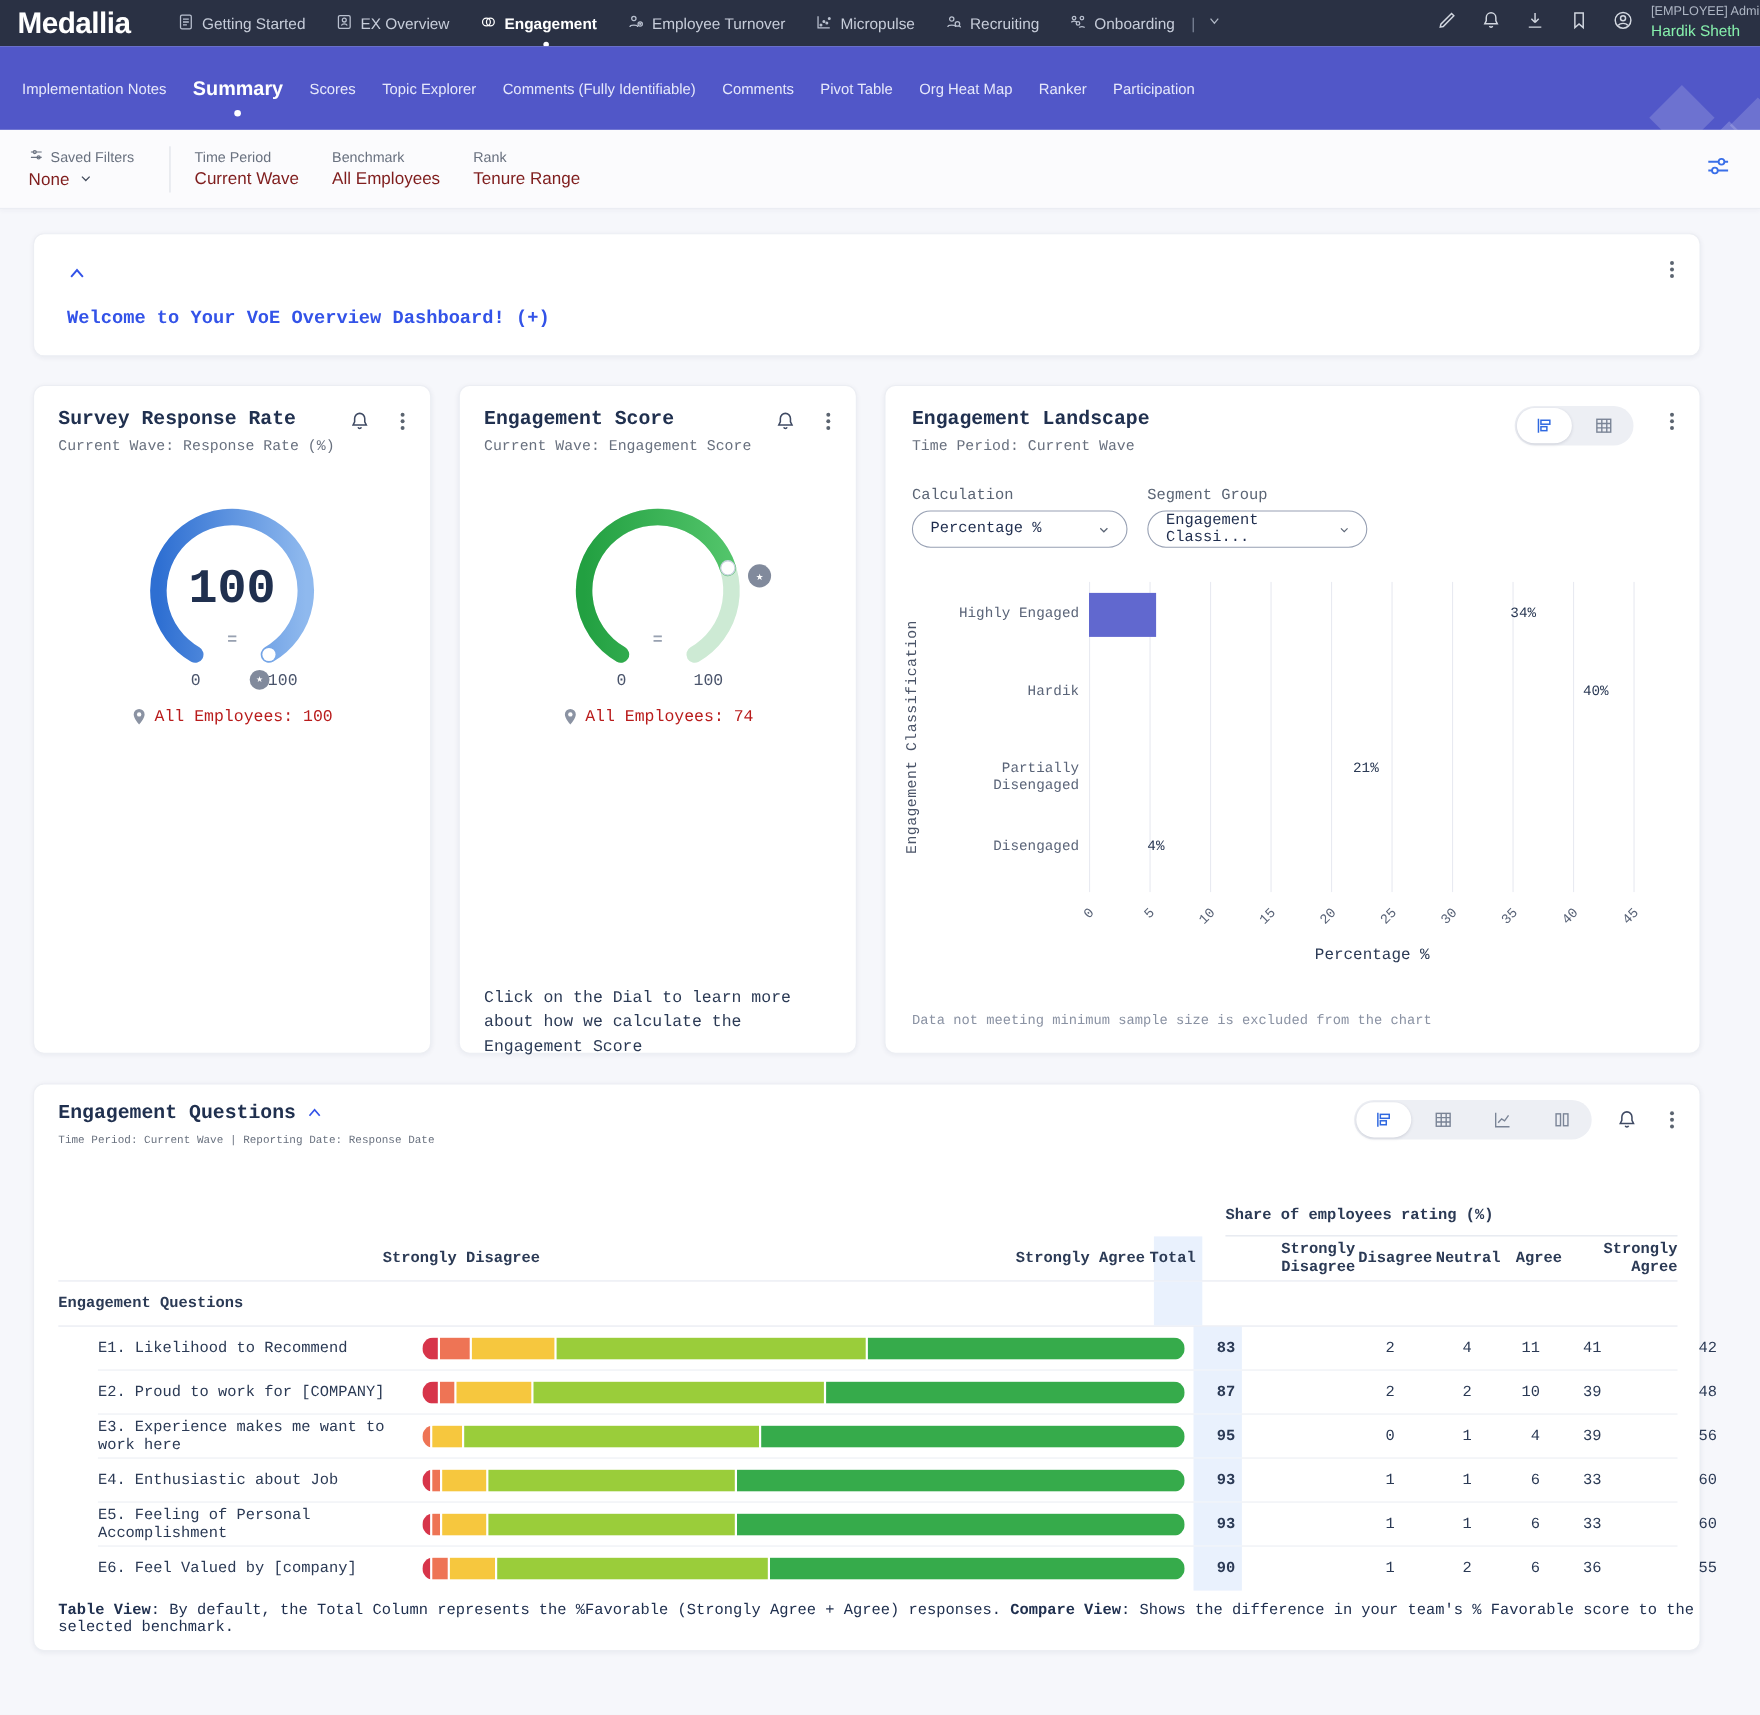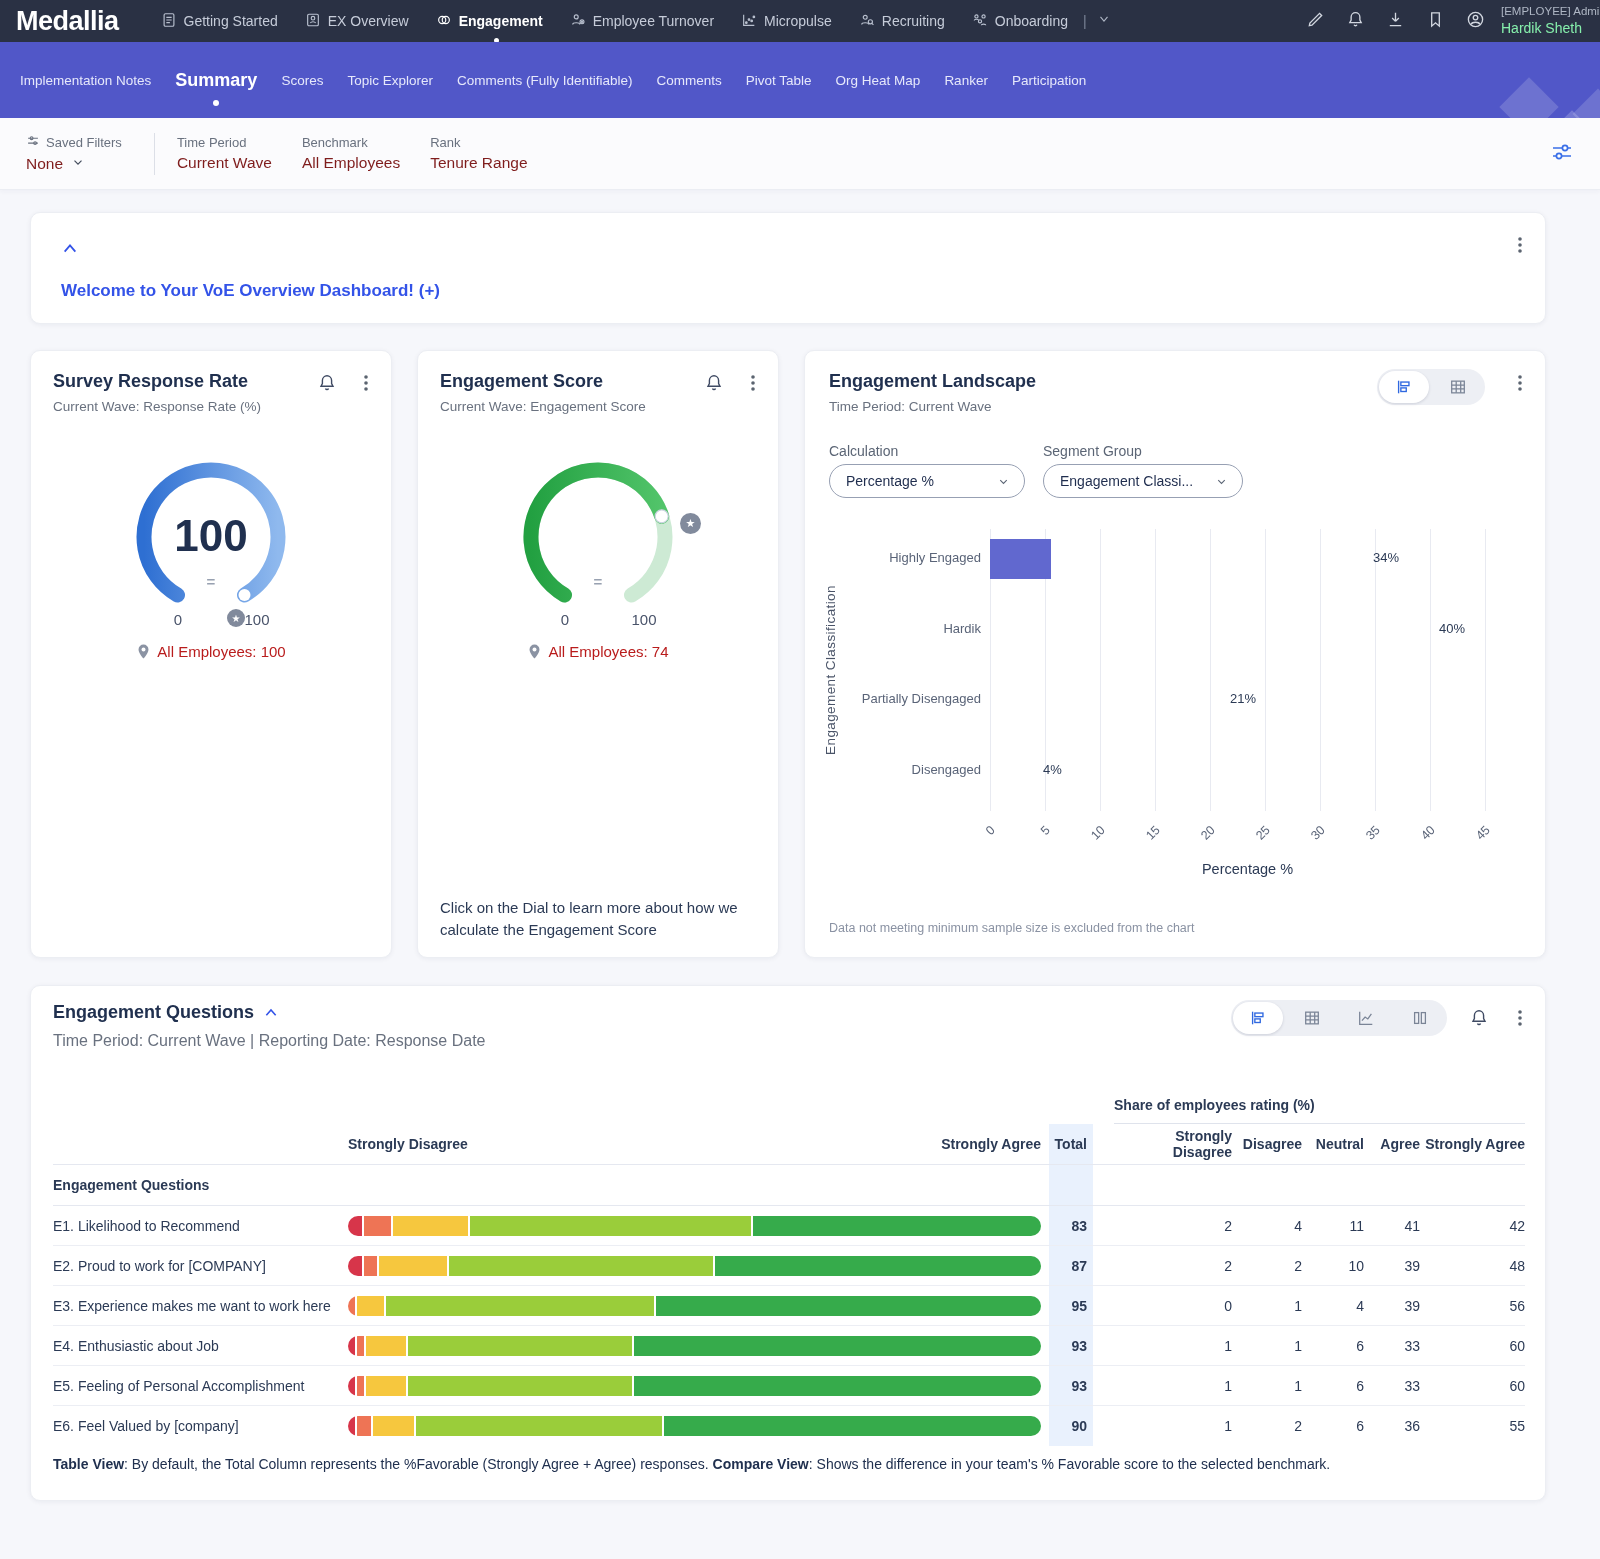--- a/index.html
+++ b/index.html
@@ -36,21 +36,21 @@
   .filterbar { height:72px; background:#fbfbfd; border-bottom:1px solid #ebedf3; display:flex; align-items:center; padding:0 26px; box-shadow:0 2px 4px rgba(40,50,90,.04); }
   .fgroup { margin-right:30px; }
   .fgroup .flabel { display:flex; align-items:center; gap:6px; font-size:13px; color:#69717f; }
   .fgroup .fvalue { display:flex; align-items:center; gap:8px; font-size:15.5px; color:#7f1d1d; margin-top:4px; }
   .fgroup svg { width:14px; height:14px; stroke:#69717f; fill:none; stroke-width:1.5; }
   .fdivider { width:1px; height:42px; background:#dcdfe7; margin:0 22px 0 2px; }
   .fb-right { margin-left:auto; }
   .fb-right svg { width:24px; height:24px; stroke:#3a6fe8; fill:none; stroke-width:1.7; cursor:pointer; }
 
   
-  .card { position:absolute; background:#fff; border-radius:10px; border:1px solid #eceef3; box-shadow:0 1px 5px rgba(25,35,70,.06); }
+  .card { position:absolute; background:#fff; border-radius:10px; border:1px solid #eceef3; box-shadow:0 1px 5px rgba(25,35,70,.06);font-family:Liberation Mono, monospace; }
   .card-title { position:absolute; left:22px; top:20px; font-size:18px; font-weight:700; color:#20304f; }
   .card-sub { position:absolute; left:22px; top:48px; font-size:13.5px; color:#69717f; }
   .bell-btn { position:absolute; top:22px; right:54px; cursor:pointer; }
   .bell-btn svg, .q-bell svg { width:20px; height:20px; stroke:#3f4a63; fill:none; stroke-width:1.4; }
   .kebab { position:absolute; top:22px; right:16px; width:18px; cursor:pointer; }
   .kebab svg { width:18px; height:20px; fill:#5b6470; }
 
   .welcome-card { left:30px; top:212px; width:1516px; height:112px; }
   .welcome-chevron { position:absolute; left:30px; top:28px; cursor:pointer; }
   .welcome-chevron svg { width:18px; height:16px; stroke:#3353e8; fill:none; stroke-width:2; }
@@ -85,37 +85,37 @@
   .hbar { position:absolute; background:#6168cf; }
   .xtick { position:absolute; width:30px; text-align:right; font-size:12.5px; color:#5a6478; transform:rotate(-45deg); transform-origin:100% 0; }
   .ylab { position:absolute; left:18px; top:178px; width:282px; height:16px; transform:rotate(-90deg) translate(-282px,0); transform-origin:0 0; text-align:center; font-size:13.5px; color:#4a5468; letter-spacing:.4px; }
   .xlab { position:absolute; left:185px; top:510px; width:515px; text-align:center; font-size:14.5px; color:#2b3a55; }
   .chart-footnote { position:absolute; left:24px; top:570px; font-size:12.5px; color:#8a92a3; }
 
   
   .q-head { position:absolute; left:22px; top:16px; display:inline-flex; align-items:center; gap:9px; }
   .q-head .t { font-size:18px; font-weight:700; color:#20304f; }
   .q-head svg { width:16px; height:14px; stroke:#3353e8; fill:none; stroke-width:2; cursor:pointer; }
-  .q-sub { position:absolute; left:22px; top:46px; font-size:16px; color:#69717f; }
+  .q-sub { position:absolute; left:22px; top:46px; font-size:10px; color:#69717f; }
   .q-toolbar { right:98px; top:14px; }
   .q-bell { position:absolute; right:56px; top:22px; cursor:pointer; }
   .q-kebab { top:22px; }
 
   .qtable { position:absolute; left:22px; top:100px; width:1472px; }
   .qrow { display:grid; grid-template-columns:295px 693px 8px 44px 21px 118px 70px 62px 56px 105px; align-items:center; }
   .qrow > div { font-size:14px; color:#2b3a55; }
   .r-group { height:38px; }
   .group-hdr { grid-column:6 / 11; font-weight:700; font-size:15px; color:#1f2d4e; align-self:end; padding-bottom:10px; border-bottom:1px solid #dfe3ec; }
   .r-scale { height:40px; }
   .scale-cell { display:flex; justify-content:space-between; font-weight:700; color:#1f2d4e; }
   .total-hdr, .num-hdr { font-weight:700; color:#1f2d4e; text-align:right; }
   .total-cell { height:100%; display:flex; align-items:center; justify-content:flex-end; background:#e9f1fd; padding-right:6px; }
   .r-section { height:42px; border-top:1px solid #e5e8f0; border-bottom:1px solid #e5e8f0; }
   .section-label { font-weight:700; color:#1f2d4e; }
-  .r-data { height:40px; border-bottom:1px solid #eceef4; }
+  .r-data { height:40px; border-bottom:1px solid #eceef4;margin-left:36px; }
   .r-data:last-child { border-bottom:none; }
   .stack { width:100%; height:20px; border-radius:10px; overflow:hidden; display:flex; }
   .seg { height:100%; }
   .seg + .seg { margin-left:2px; }
   .num-cell { text-align:right; }
   .total-num { font-weight:700; color:#1f2d4e; }
   .q-footer { position:absolute; left:22px; top:470px; font-size:14px; color:#20304f; }
   .q-footer b { font-weight:700; }
 </style>
 </head>

